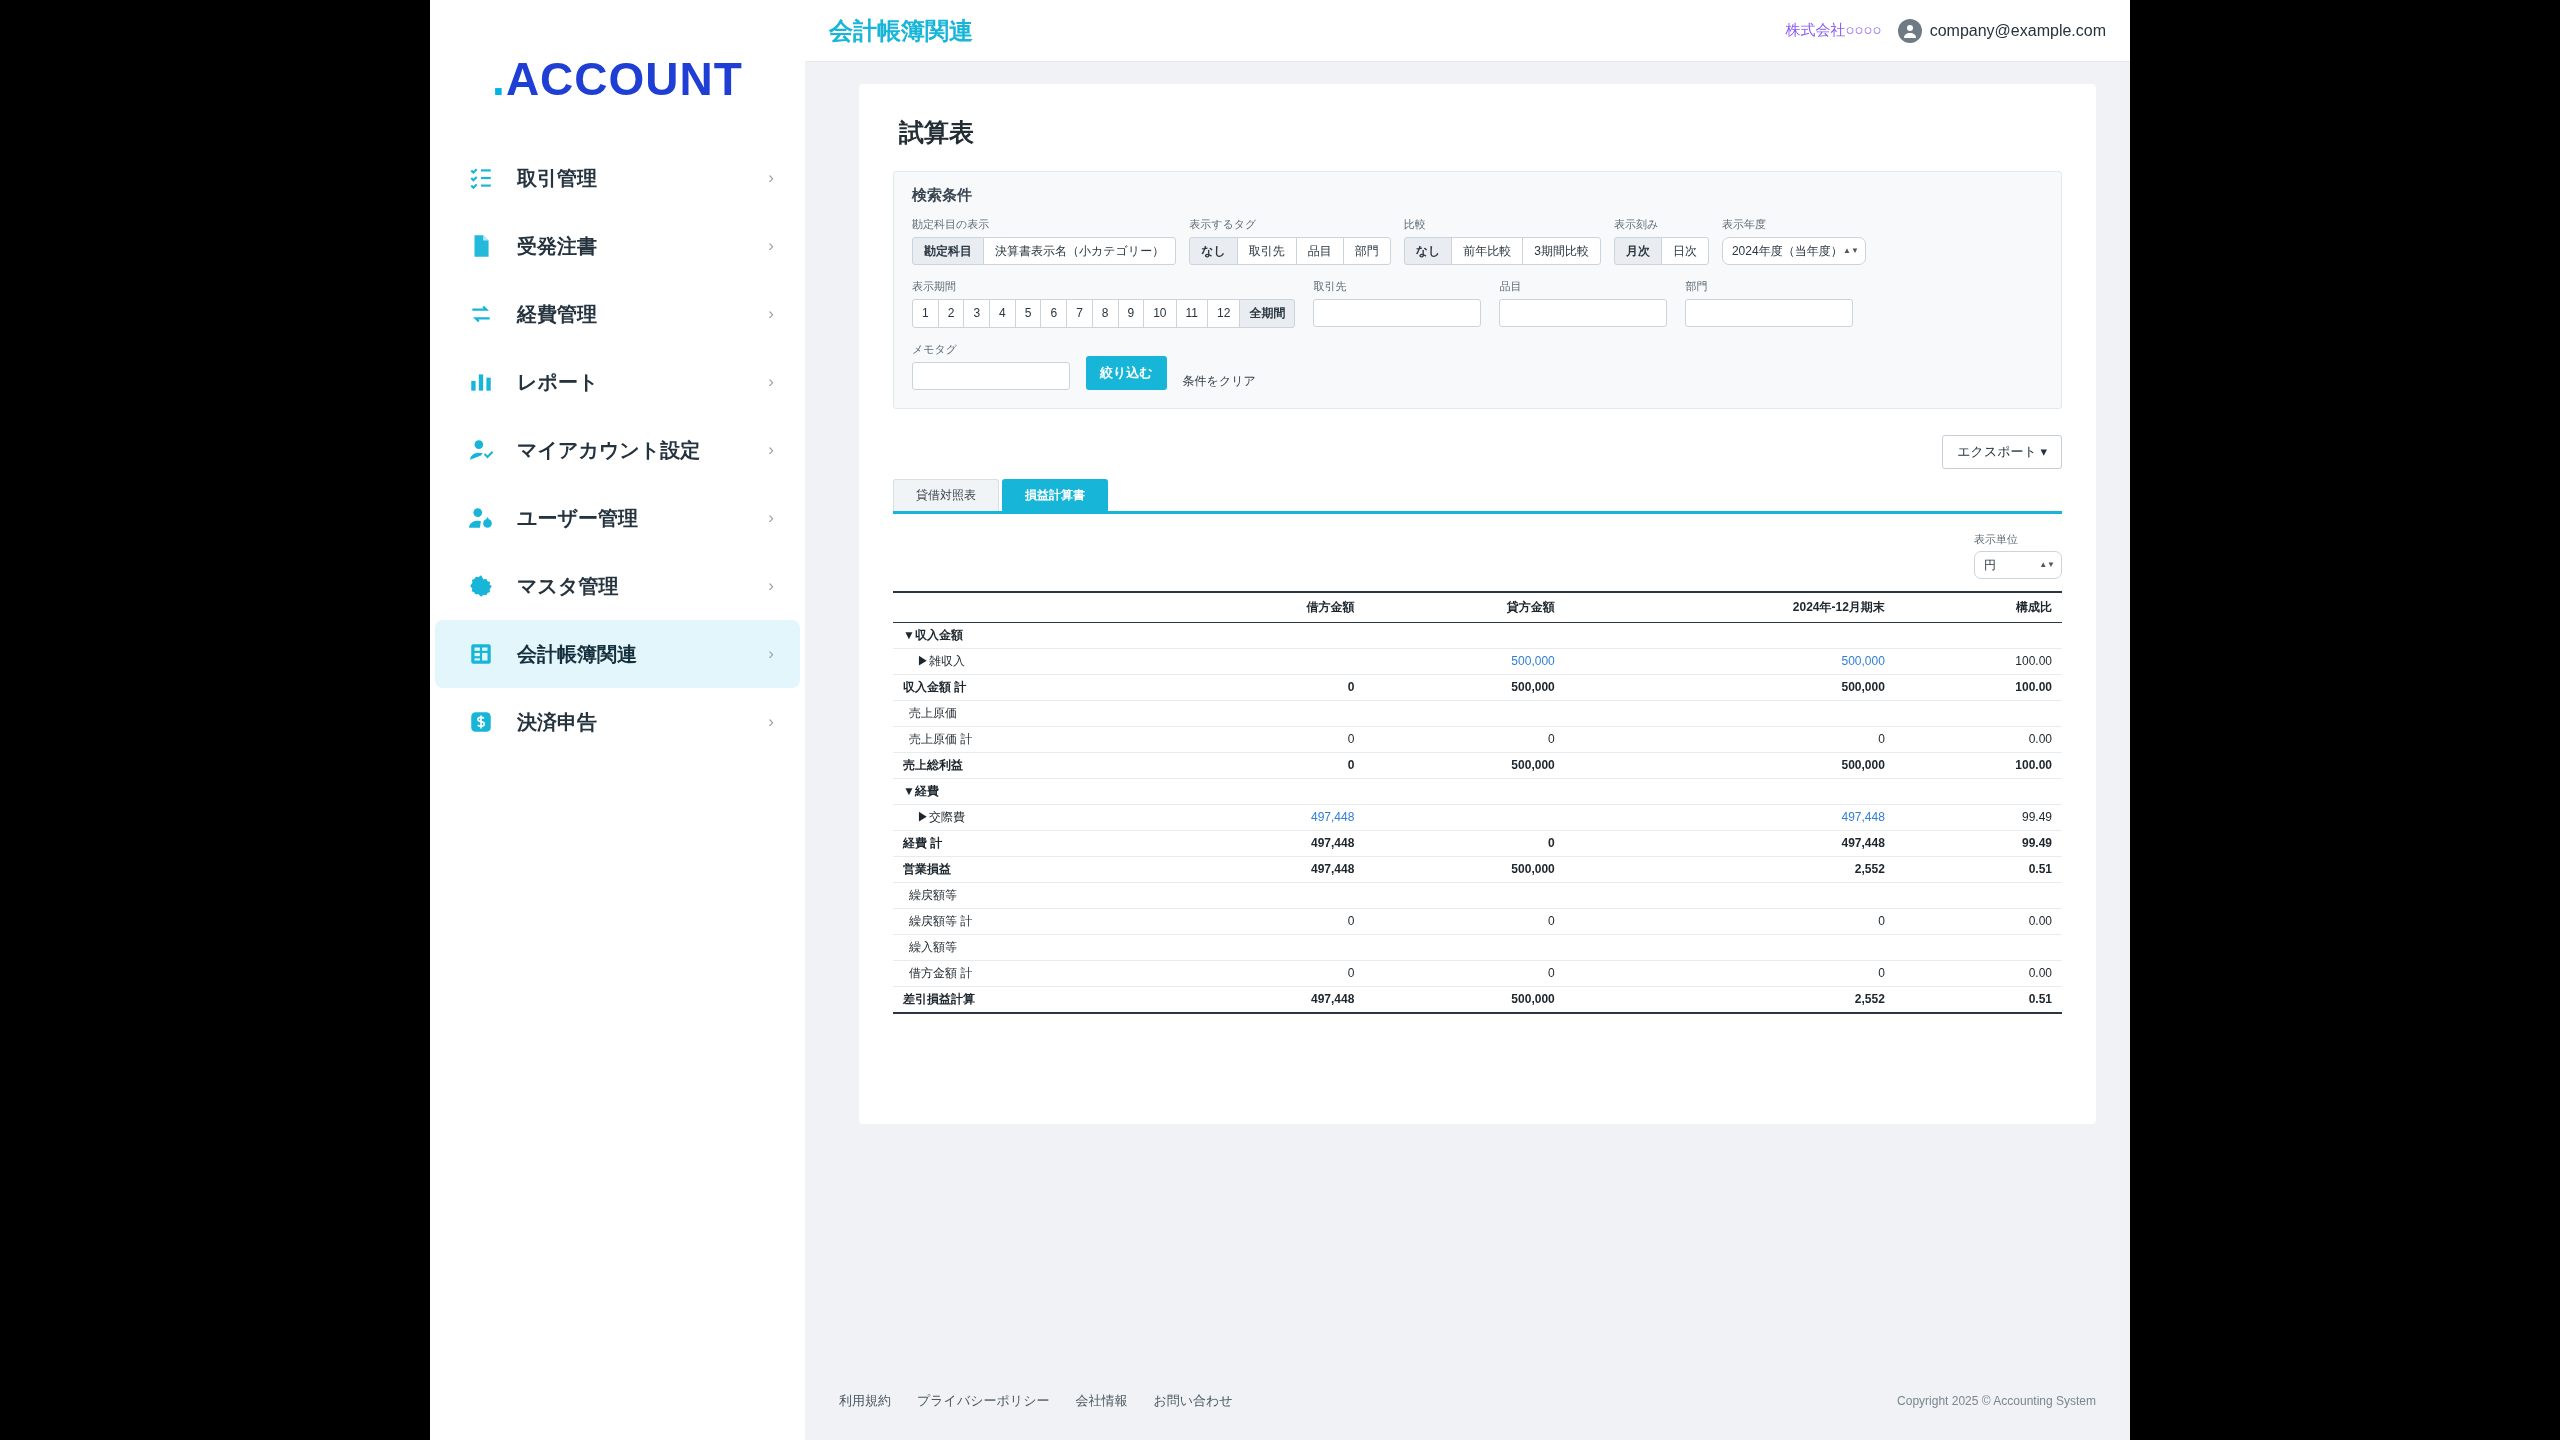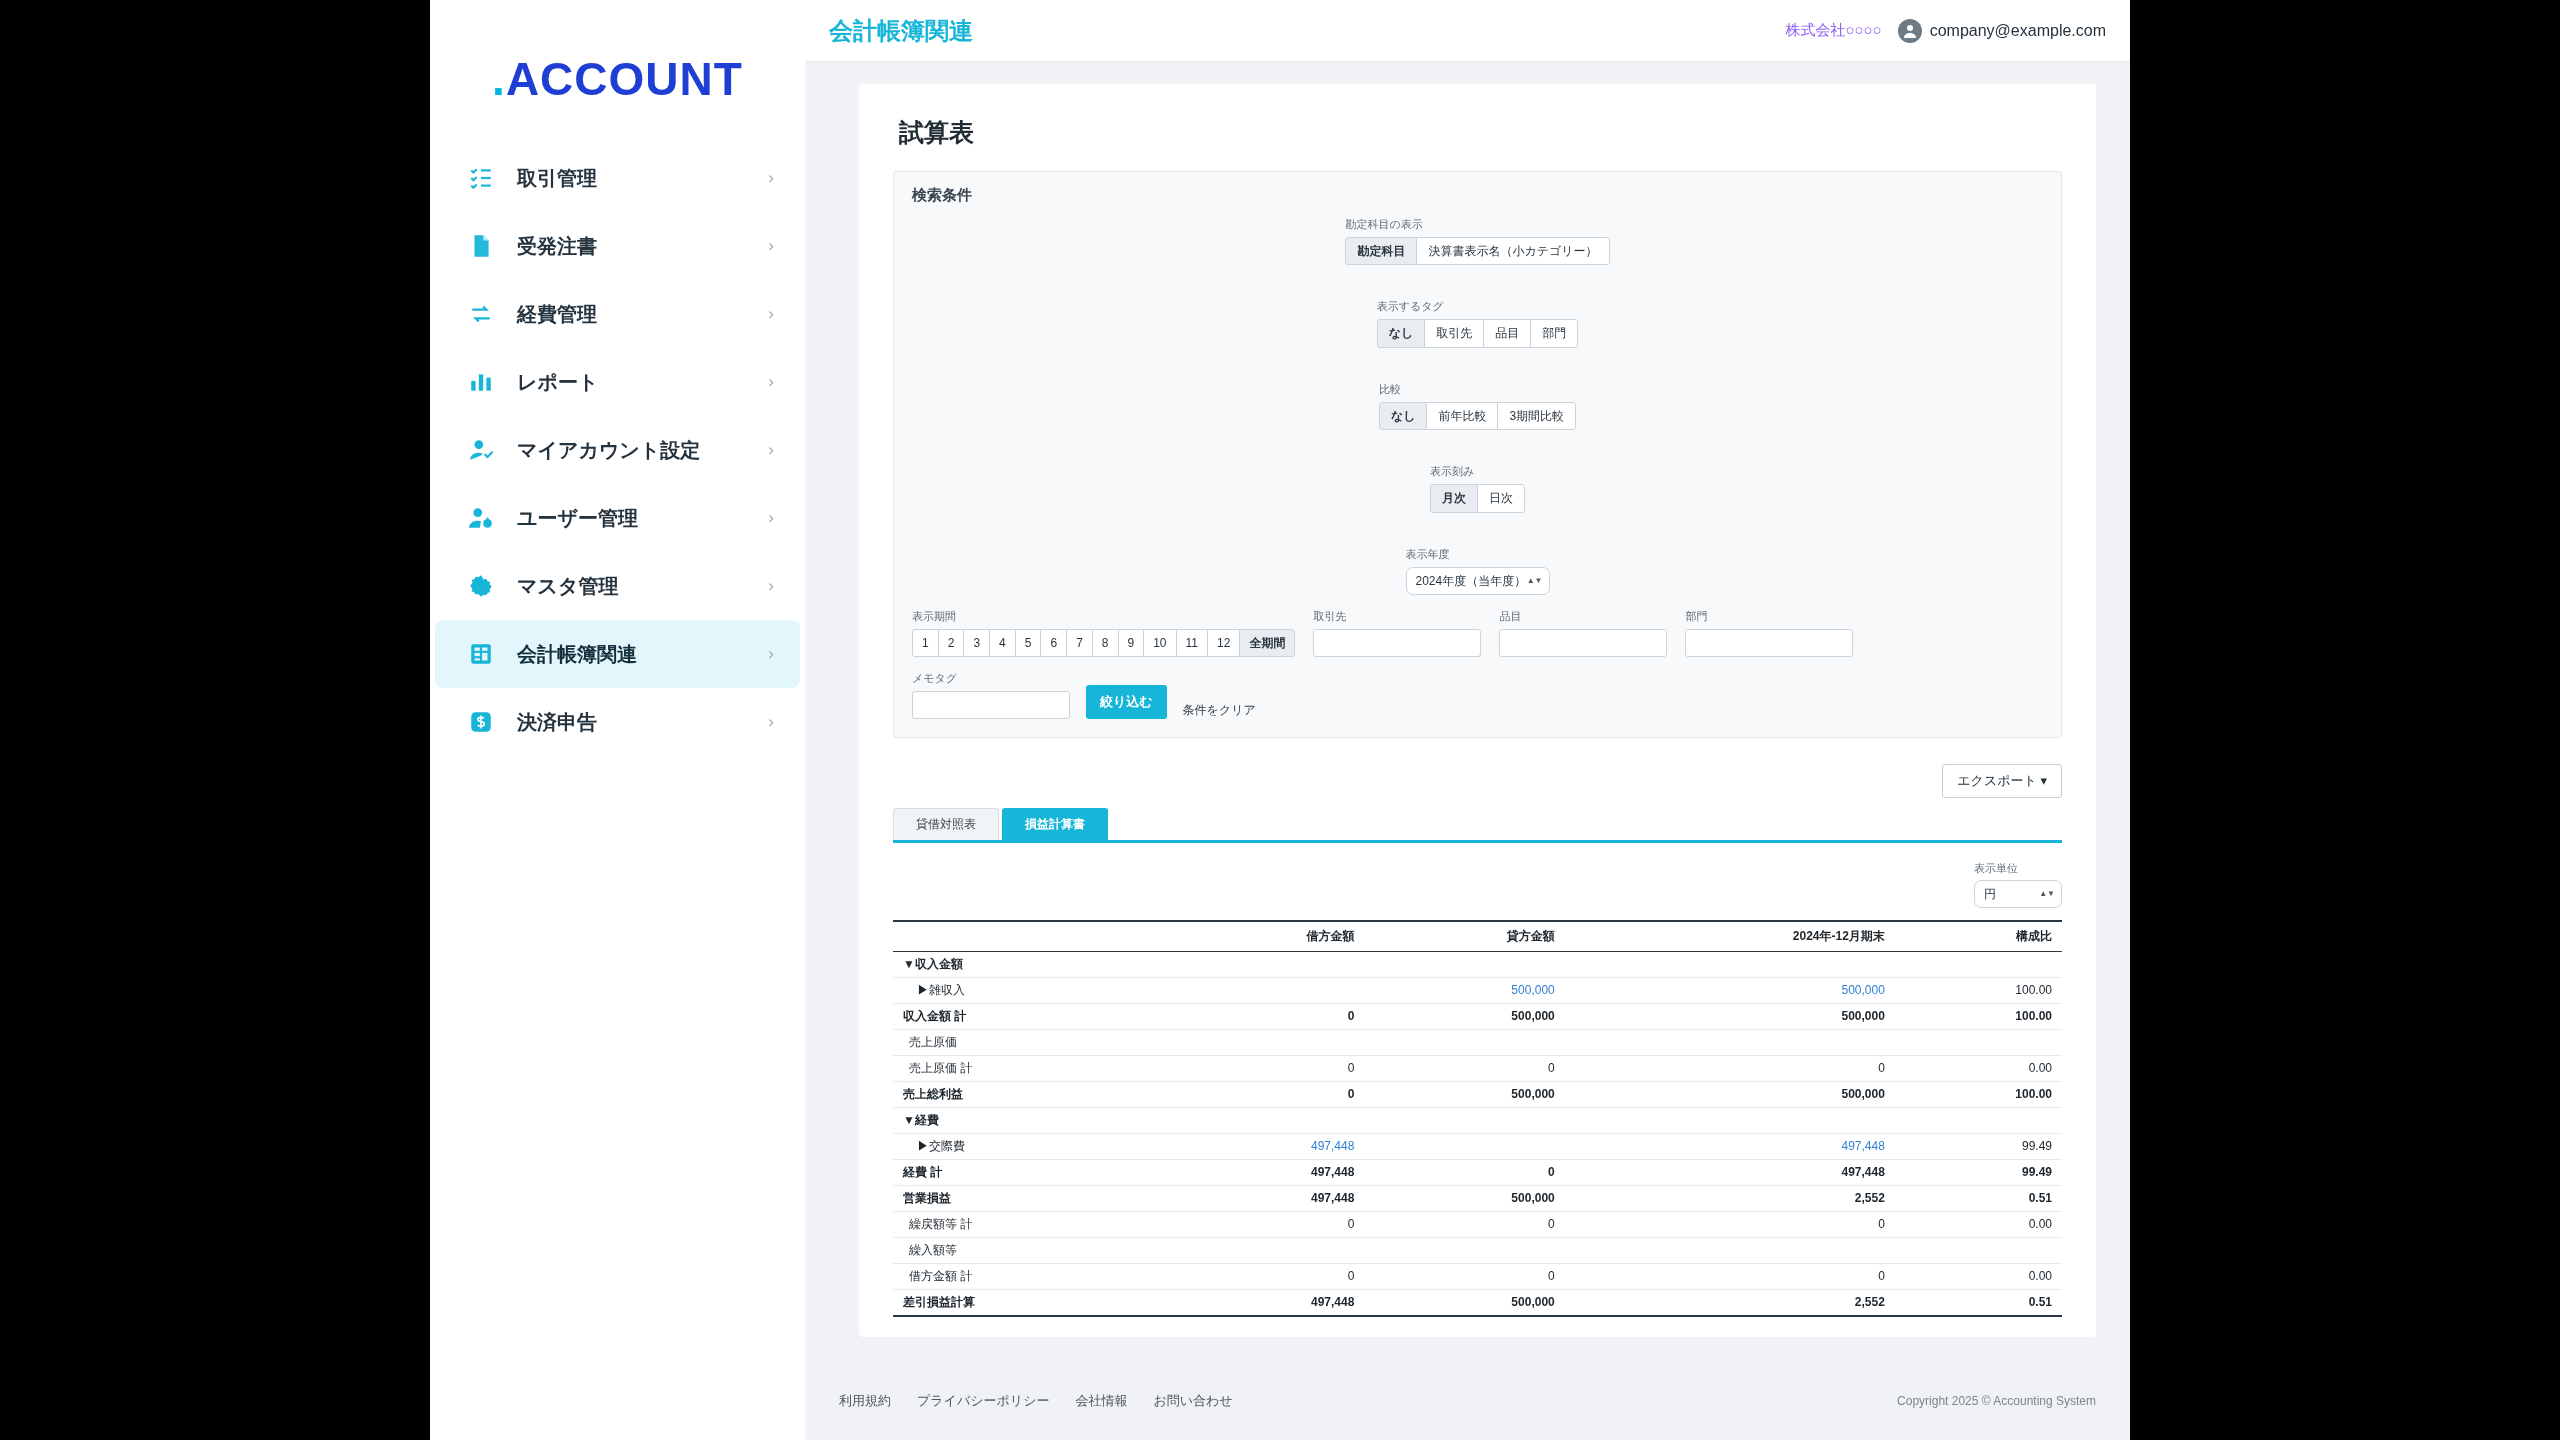--- a/index.html
+++ b/index.html
@@ -121,21 +121,21 @@
   
   .search-panel {
     background: #f7f9fb;
     border: 1px solid #e3e8ed;
     border-radius: 3px;
     padding: 14px 18px 18px 18px;
   }
   .search-panel h3 {
     font-size: 15px; color: #384450; margin-bottom: 12px; font-weight: bold;
   }
-  .filter-row { display: flex; align-items: center; gap: 34px; flex-wrap: wrap; flex-direction: column; }
+  .filter-row { display: flex; align-items: flex-start; gap: 13px; flex-wrap: wrap; }
   .filter-group { display: flex; flex-direction: column; }
   .filter-label { font-size: 11px; color: #5d6b76; margin-bottom: 5px; }
   .btn-group { display: flex; }
   .seg {
     border: 1px solid #ccd4db;
     background: #fff;
     font-size: 12px;
     color: #2a3views;
     color: #2a3640;
     padding: 6px 11px;
@@ -556,20 +556,27 @@
                 <td class="">99.49</td>
               </tr>
               <tr class="subtotal">
                 <td class="first ">営業損益</td>
                 <td class="">497,448</td>
                 <td class="">500,000</td>
                 <td class="">2,552</td>
                 <td class="">0.51</td>
               </tr>
               <tr class="sub2">
+                <td class="first ">繰戻額等</td>
+                <td class=""></td>
+                <td class=""></td>
+                <td class=""></td>
+                <td class=""></td>
+              </tr>
+              <tr class="sub2">
                 <td class="first ">繰戻額等 計</td>
                 <td class="">0</td>
                 <td class="">0</td>
                 <td class="">0</td>
                 <td class="">0.00</td>
               </tr>
               <tr class="sub2">
                 <td class="first ">繰入額等</td>
                 <td class=""></td>
                 <td class=""></td>

